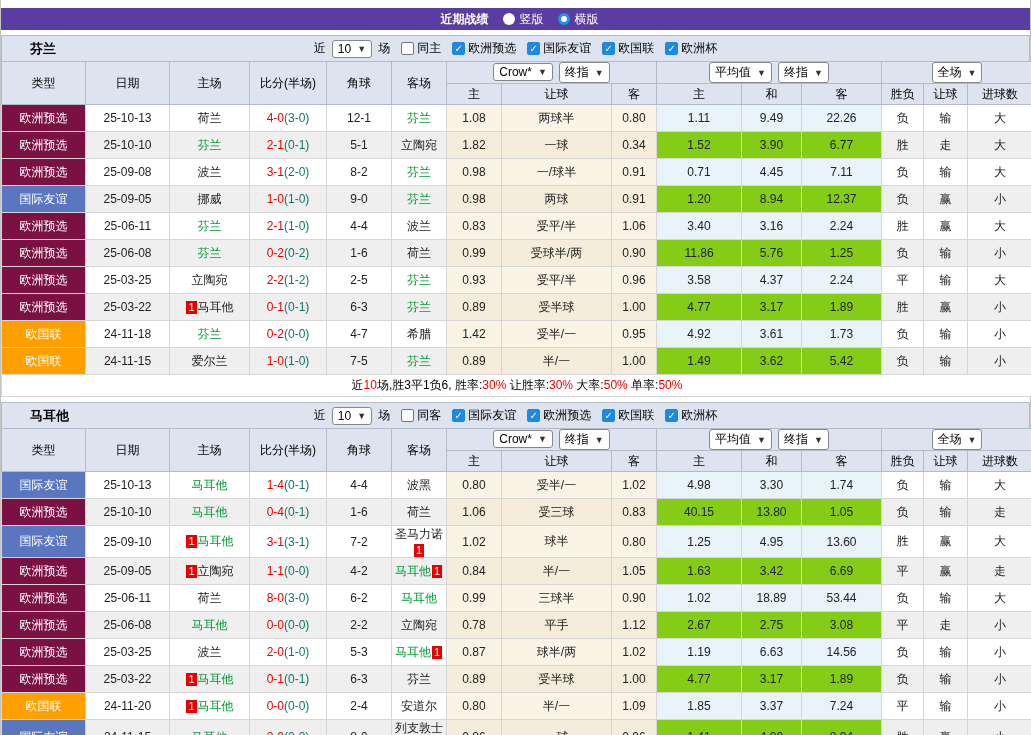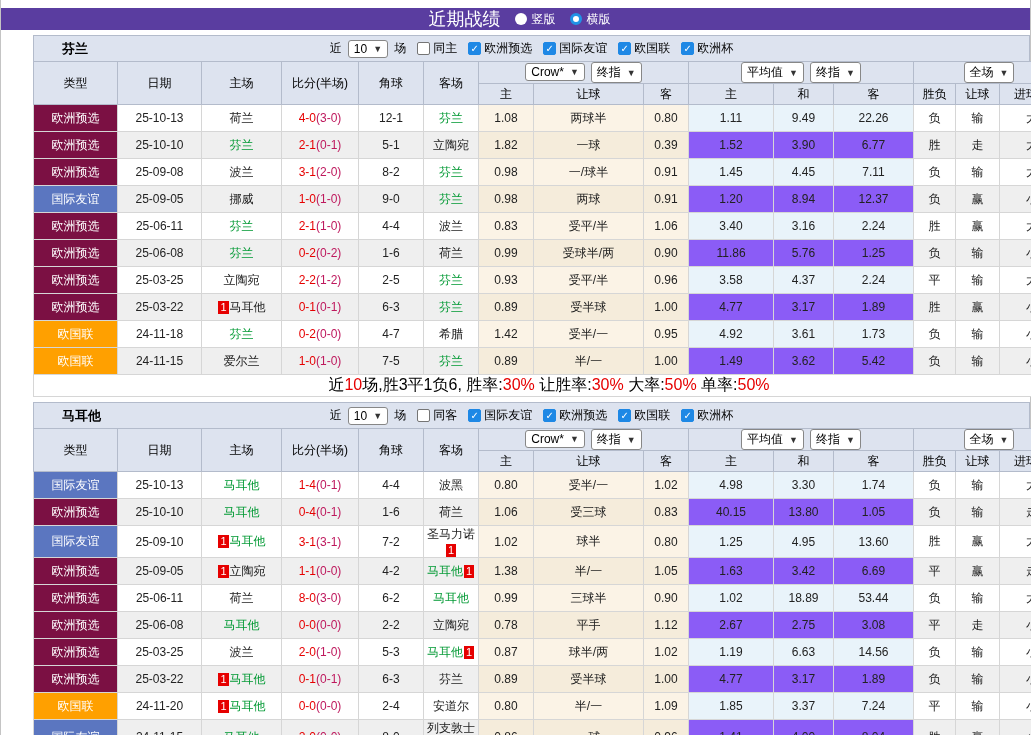--- a/index.html
+++ b/index.html
@@ -1,52 +1,52 @@
 <!DOCTYPE html>
 <html><head>
 <meta charset="utf-8">
 <style>
   html,body{margin:0;padding:0;background:#fff;}
   body{font-family:"Liberation Sans","DejaVu Sans",sans-serif;color:#222;}
   .page{width:1031px;min-height:735px;box-sizing:border-box;border-left:1px solid #c4c4c4;border-right:1px solid #c4c4c4;padding-top:8px;background:#fff;}
   .titlebar{height:22px;background:#5a3da0;display:flex;align-items:center;justify-content:center;gap:14px;color:#fff;}
-  .titlebar .title{font-weight:normal;font-size:18px;margin-left:8px;}
+  .titlebar .title{font-weight:bold;font-size:12px;margin-left:8px;}
   .radio-lab{display:inline-flex;align-items:center;gap:5px;font-size:12px;}
   .radio{width:12px;height:12px;border-radius:50%;background:#fff;box-sizing:border-box;display:inline-block;}
   .radio.ring{border:3px solid #2093e6;}
-  .section{margin-top:5px;margin-left:32px;}
+  .section{margin-top:5px;}
   .teamrow{height:25px;background:#dde3ef;border:1px solid #b3bbcb;border-bottom:none;position:relative;display:flex;align-items:center;justify-content:center;}
   .teamname{position:absolute;left:28px;font-weight:bold;font-size:13px;color:#000;}
   .filters{display:flex;align-items:center;gap:3px;font-size:12px;}
   .flabel{color:#000;white-space:nowrap;}
   .sel{display:inline-flex;align-items:center;gap:6px;border:1px solid #878787;border-radius:3px;background:#fff;padding:1px 5px;font-size:12px;color:#000;margin:0 3px;white-space:nowrap;}
   .sel-arrow{font-size:9px;color:#333;}
   .cb{width:13px;height:13px;box-sizing:border-box;border:1px solid #757575;border-radius:2px;background:#fff;display:inline-flex;align-items:center;justify-content:center;flex:none;}
   .cb.on{background:#1e88e5;border-color:#1e88e5;color:#fff;font-size:10px;font-weight:bold;}
   .gapl{margin-left:8px;}
   table.grid{border-collapse:collapse;table-layout:fixed;width:1031px;background:#fff;}
   .grid th{background:#dde3ef;border:1px solid #b3bbcb;font-weight:normal;font-size:12px;color:#000;height:20px;padding:0;}
   .grid td{border:1px solid #d6d6d6;text-align:center;font-size:12px;height:26px;padding:0;color:#222;}
   td.lg{color:#fff;}
   .lg-q{background:#7b1043;}
   .lg-f{background:#5b76c0;}
   .lg-n{background:#ffa000;color:#ffe9c0;}
   tr.even td.plain{background:#efefef;}
   td.ah{background:#fbf3e6;}
   tr.even td.ah{background:#f5ecdb;}
   td.eu{background:#e9f3fa;}
-  tr.even td.eu{background:#8b5cf6;}
+  tr.even td.eu{background:#84cc16;}
   .green{color:#009933;}
   .score-main{color:#e60000;}
-  .score-half{color:#be185d;}
+  .score-half{color:#0f766e;}
   .r1{display:inline-block;background:#e60000;color:#fff;font-size:11px;line-height:13px;padding:0 2px;margin:0 1px;}
   .c-r{color:#e60000;}
   .c-b{color:#2430c8;}
   .c-g{color:#008800;}
-  td.summary{height:21px;background:#fff;font-size:16px;color:#000;}
+  td.summary{height:21px;background:#fff;font-size:12px;color:#000;}
   .c-red{color:#e60000;}
 </style>
 </head>
 <body>
 
 <div class="page">
   <div class="titlebar">
     <span class="title">近期战绩</span>
     <span class="radio-lab">
       <span class="radio"></span>
@@ -157,39 +157,39 @@
             </tr>
             <tr class="even">
               <td class="lg lg-q">欧洲预选</td>
               <td class="plain">25-10-10</td>
               <td class="plain"><span class="tn"><span class="green">芬兰</span></span></td>
               <td class="plain"><span class="score-main">2-1</span><span class="score-half">(0-1)</span></td>
               <td class="plain">5-1</td>
               <td class="plain"><span class="tn"><span>立陶宛</span></span></td>
               <td class="ah">1.82</td>
               <td class="ah">一球</td>
-              <td class="ah">0.39</td>
+              <td class="ah">0.34</td>
               <td class="eu">1.52</td>
               <td class="eu">3.90</td>
               <td class="eu">6.77</td>
               <td class="plain c-r">胜</td>
               <td class="plain c-g">走</td>
               <td class="plain c-r">大</td>
             </tr>
             <tr>
               <td class="lg lg-q">欧洲预选</td>
               <td class="plain">25-09-08</td>
               <td class="plain"><span class="tn"><span>波兰</span></span></td>
               <td class="plain"><span class="score-main">3-1</span><span class="score-half">(2-0)</span></td>
               <td class="plain">8-2</td>
               <td class="plain"><span class="tn"><span class="green">芬兰</span></span></td>
               <td class="ah">0.98</td>
               <td class="ah">一/球半</td>
               <td class="ah">0.91</td>
-              <td class="eu">1.45</td>
+              <td class="eu">0.71</td>
               <td class="eu">4.45</td>
               <td class="eu">7.11</td>
               <td class="plain c-b">负</td>
               <td class="plain c-b">输</td>
               <td class="plain c-r">大</td>
             </tr>
             <tr class="even">
               <td class="lg lg-f">国际友谊</td>
               <td class="plain">25-09-05</td>
               <td class="plain"><span class="tn"><span>挪威</span></span></td>
@@ -445,21 +445,21 @@
               <td class="plain c-r">赢</td>
               <td class="plain c-r">大</td>
             </tr>
             <tr class="even">
               <td class="lg lg-q">欧洲预选</td>
               <td class="plain">25-09-05</td>
               <td class="plain"><span class="tn"><span class="r1">1</span><span>立陶宛</span></span></td>
               <td class="plain"><span class="score-main">1-1</span><span class="score-half">(0-0)</span></td>
               <td class="plain">4-2</td>
               <td class="plain"><span class="tn"><span class="green">马耳他</span><span class="r1">1</span></span></td>
-              <td class="ah">1.38</td>
+              <td class="ah">0.84</td>
               <td class="ah">半/一</td>
               <td class="ah">1.05</td>
               <td class="eu">1.63</td>
               <td class="eu">3.42</td>
               <td class="eu">6.69</td>
               <td class="plain c-g">平</td>
               <td class="plain c-r">赢</td>
               <td class="plain c-g">走</td>
             </tr>
             <tr>

